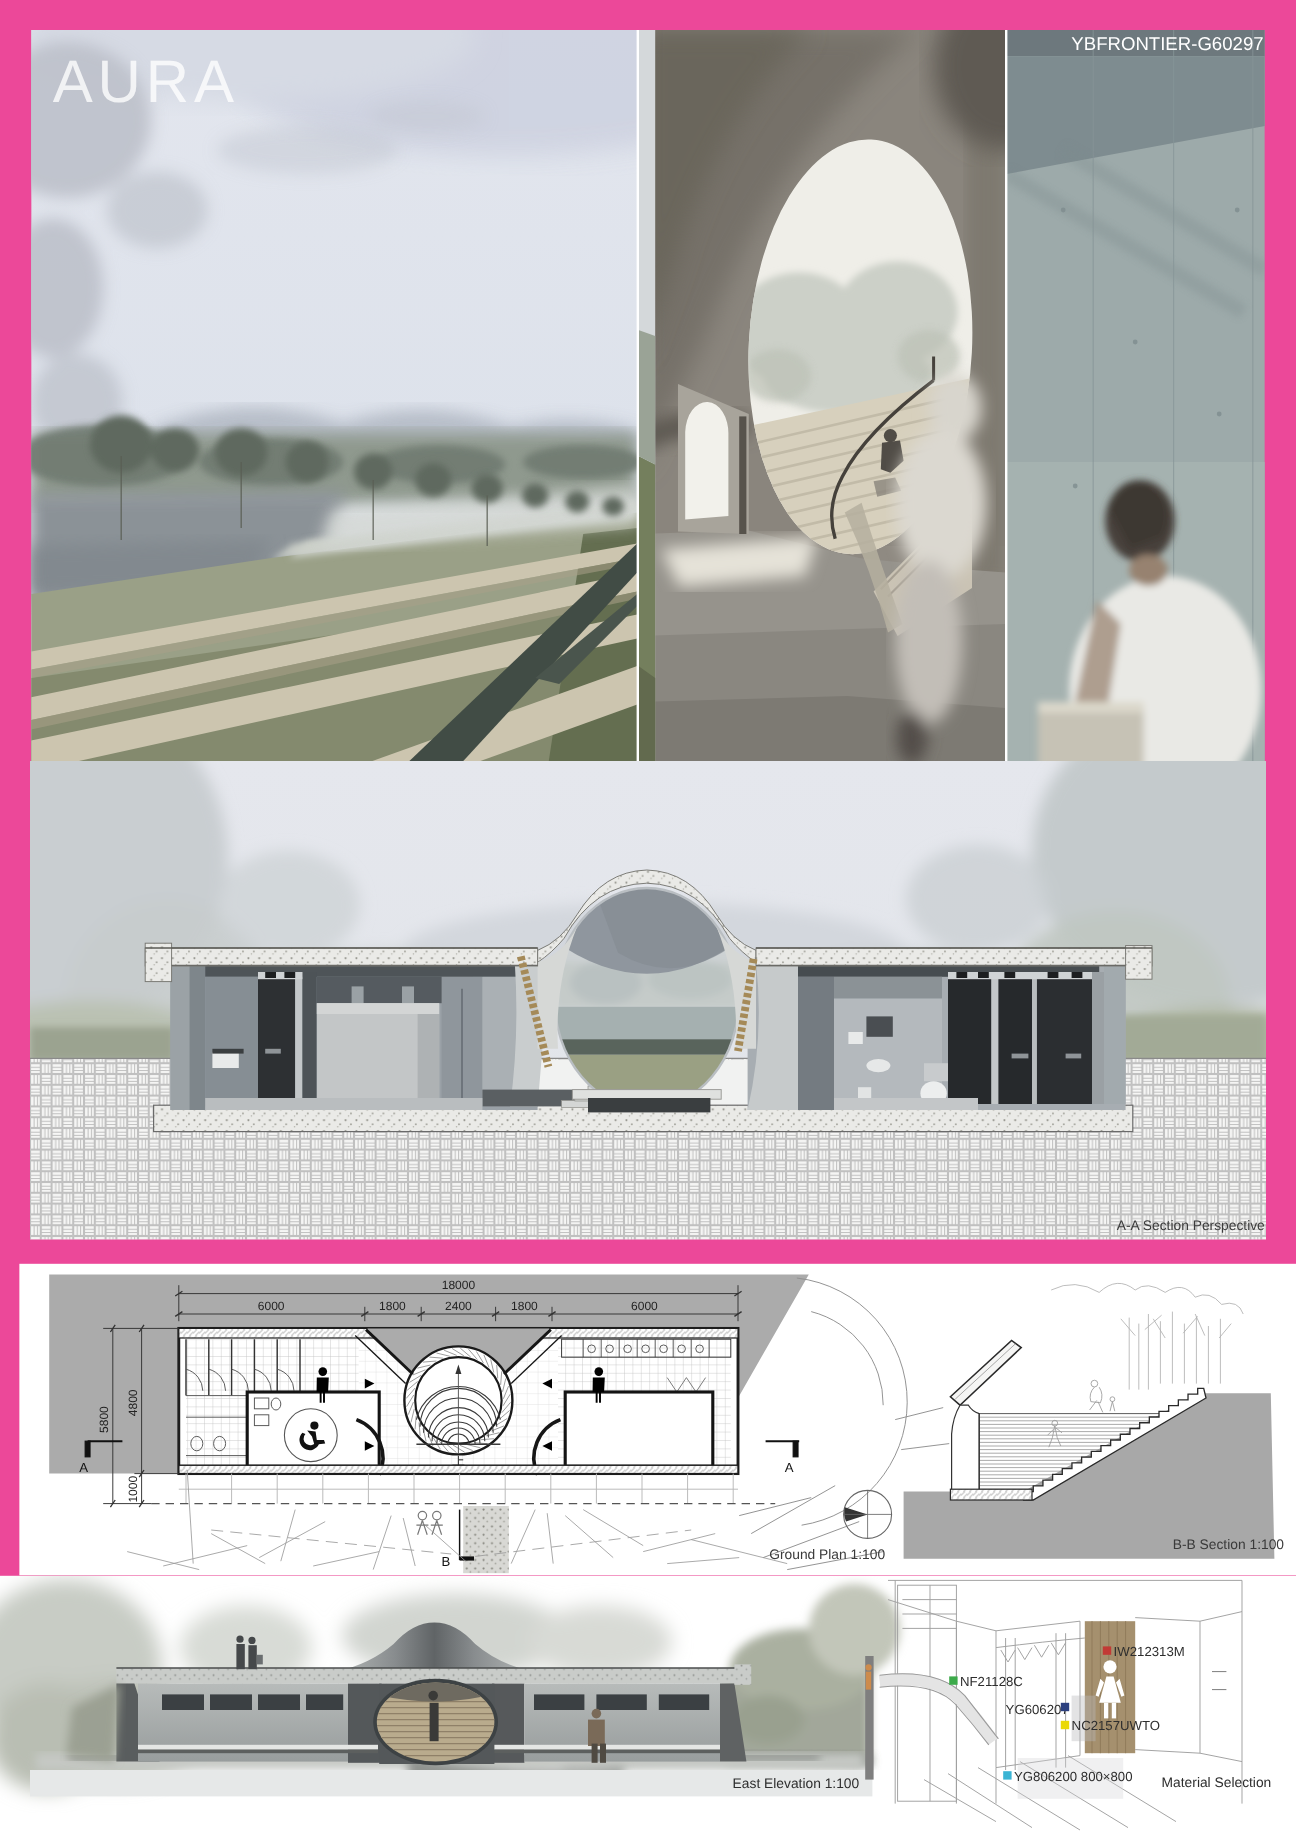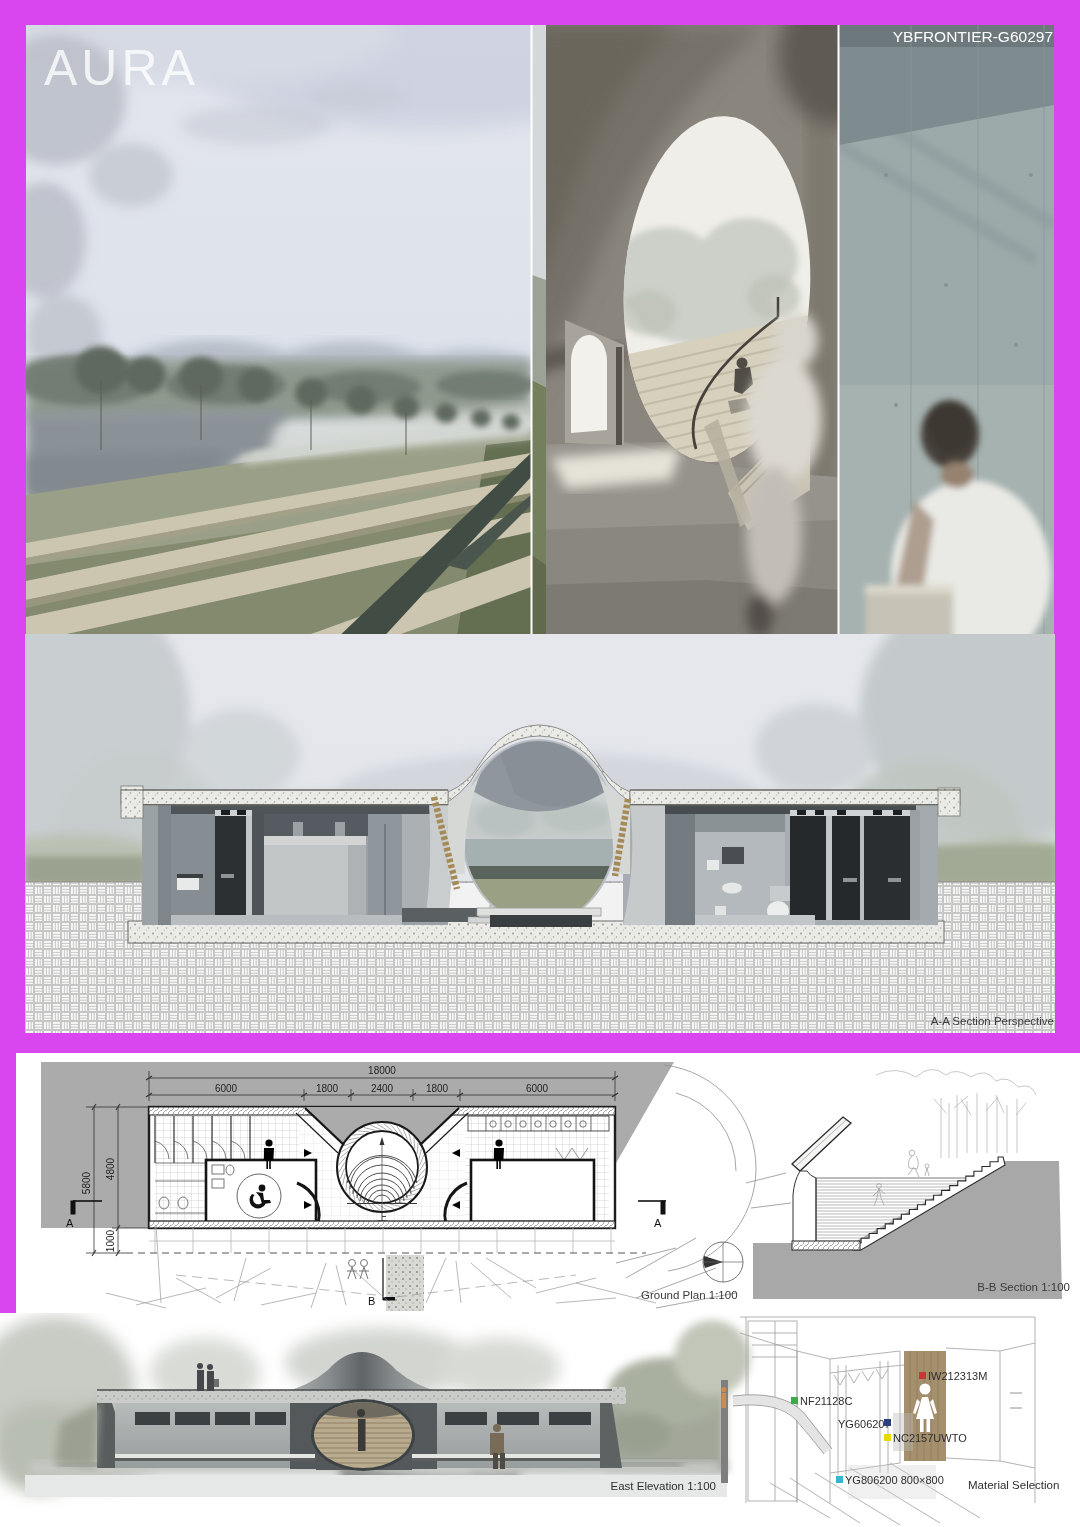--- a/index.html
+++ b/index.html
@@ -1,16 +1,16 @@
 <!DOCTYPE html>
 <html><head>
 <meta charset="utf-8">
 <style>
   html,body{margin:0;padding:0;background:#fff;}
-  #page{position:relative;width:1080px;height:1527px;background:#d946ef;overflow:hidden;
+  #page{position:relative;width:1080px;height:1527px;background:#ec4899;overflow:hidden;
         font-family:"Liberation Sans", sans-serif;}
   .abs{position:absolute;}
 </style>
 </head>
 <body>
 <div id="page">
 
   <div class="abs" style="left:26px;top:25px;width:1028px;height:618px;">
     <svg width="1028" height="618" viewBox="0 0 1028 618">
       <defs>

